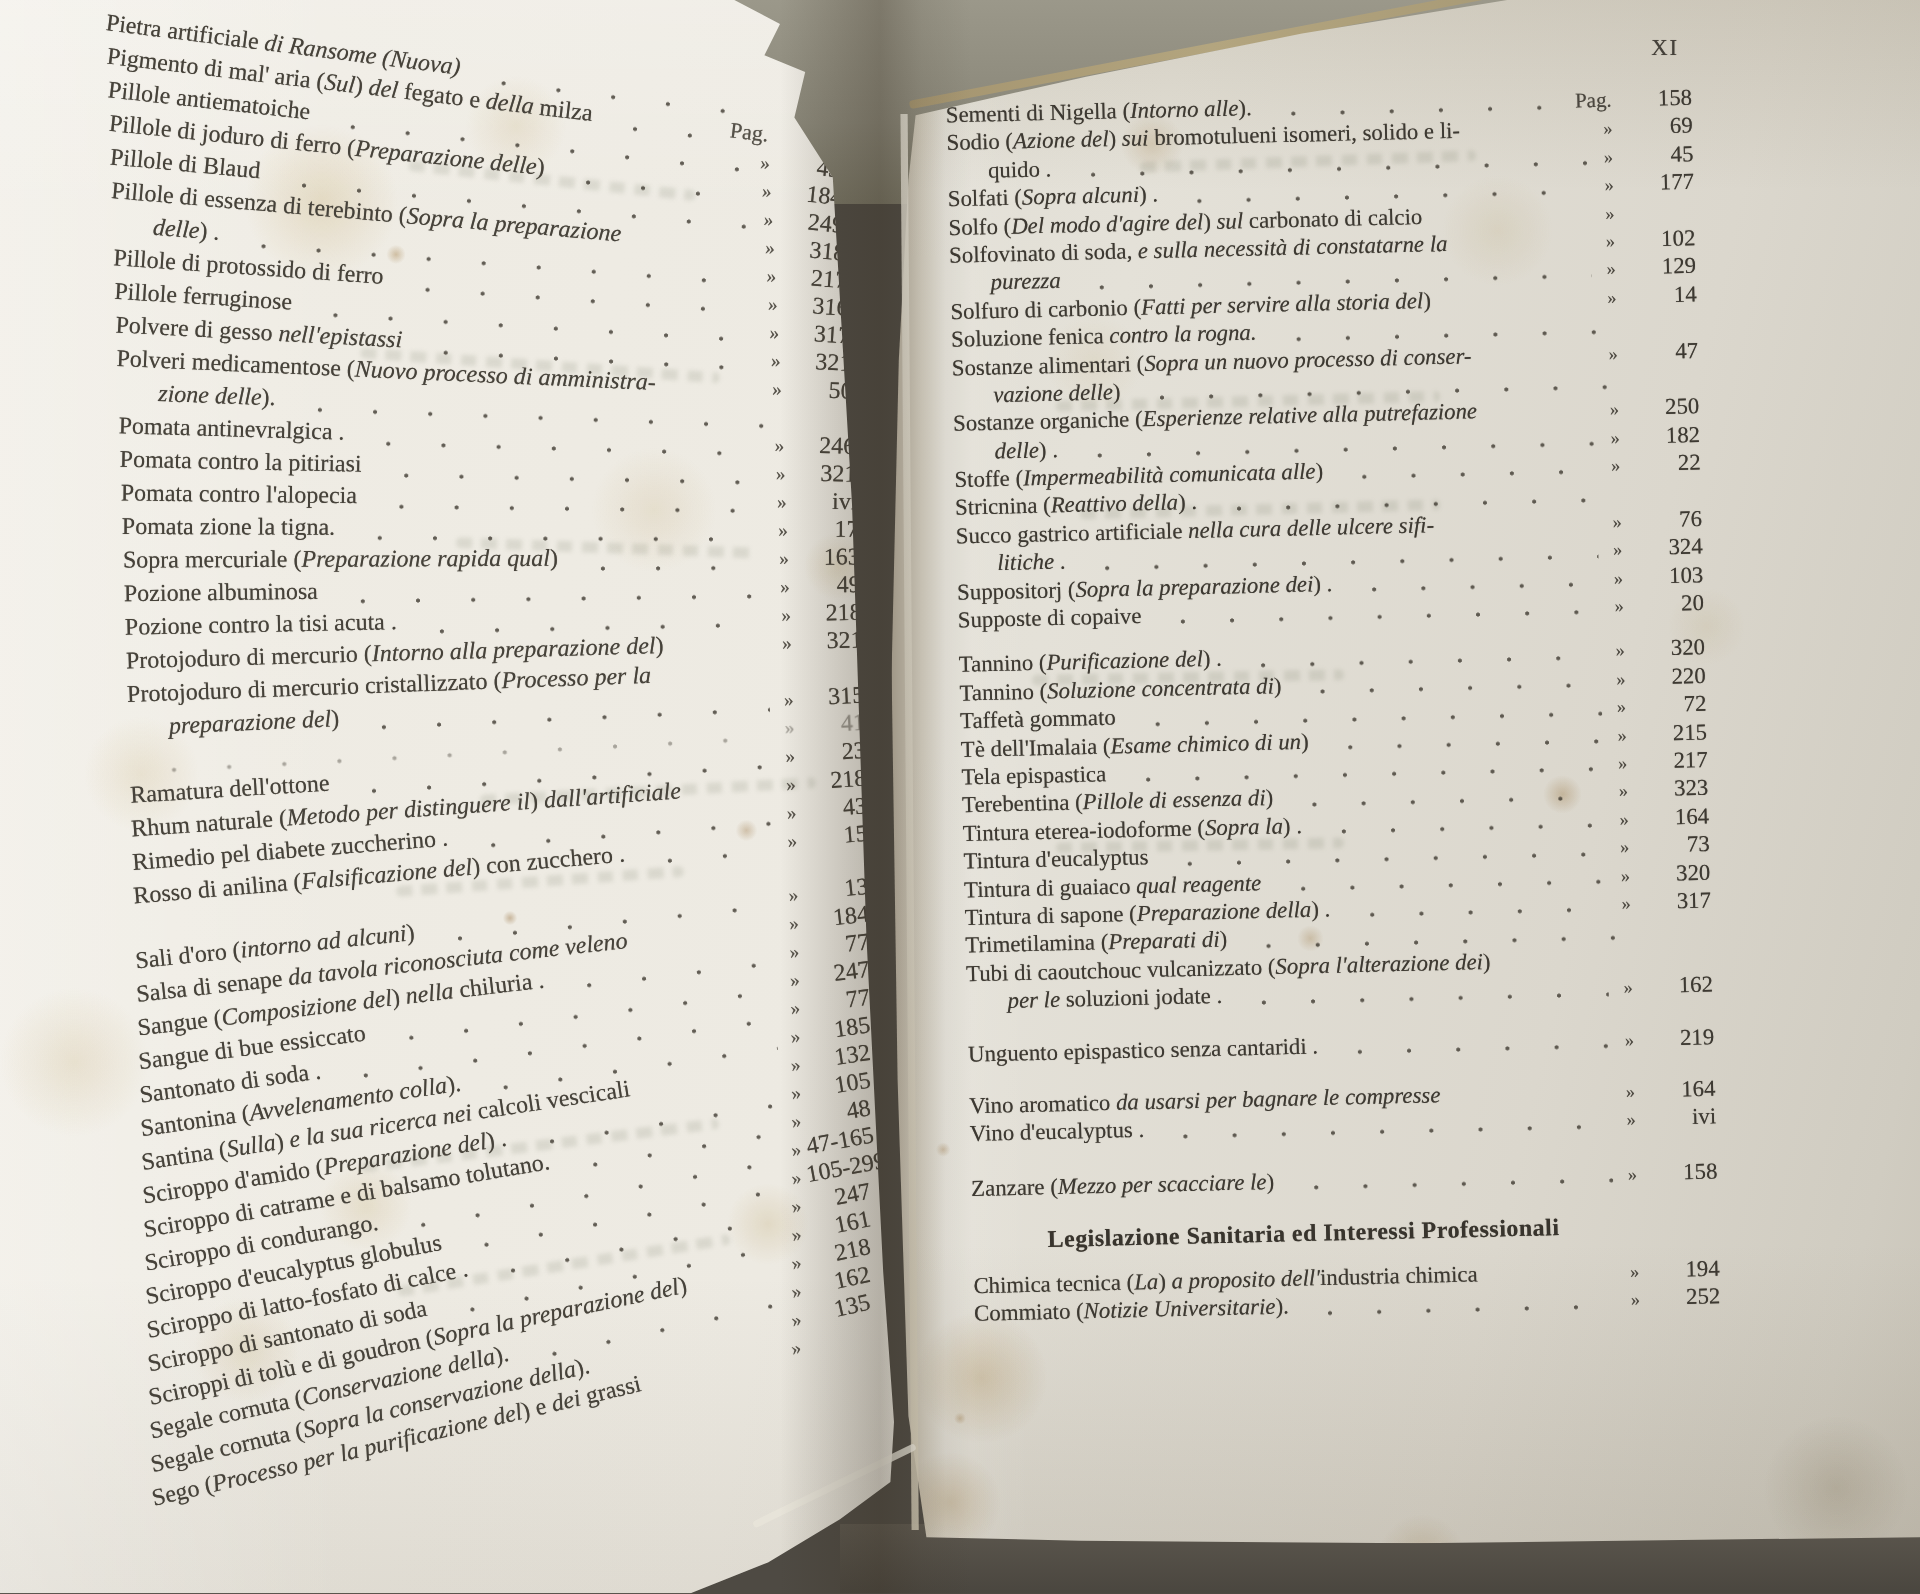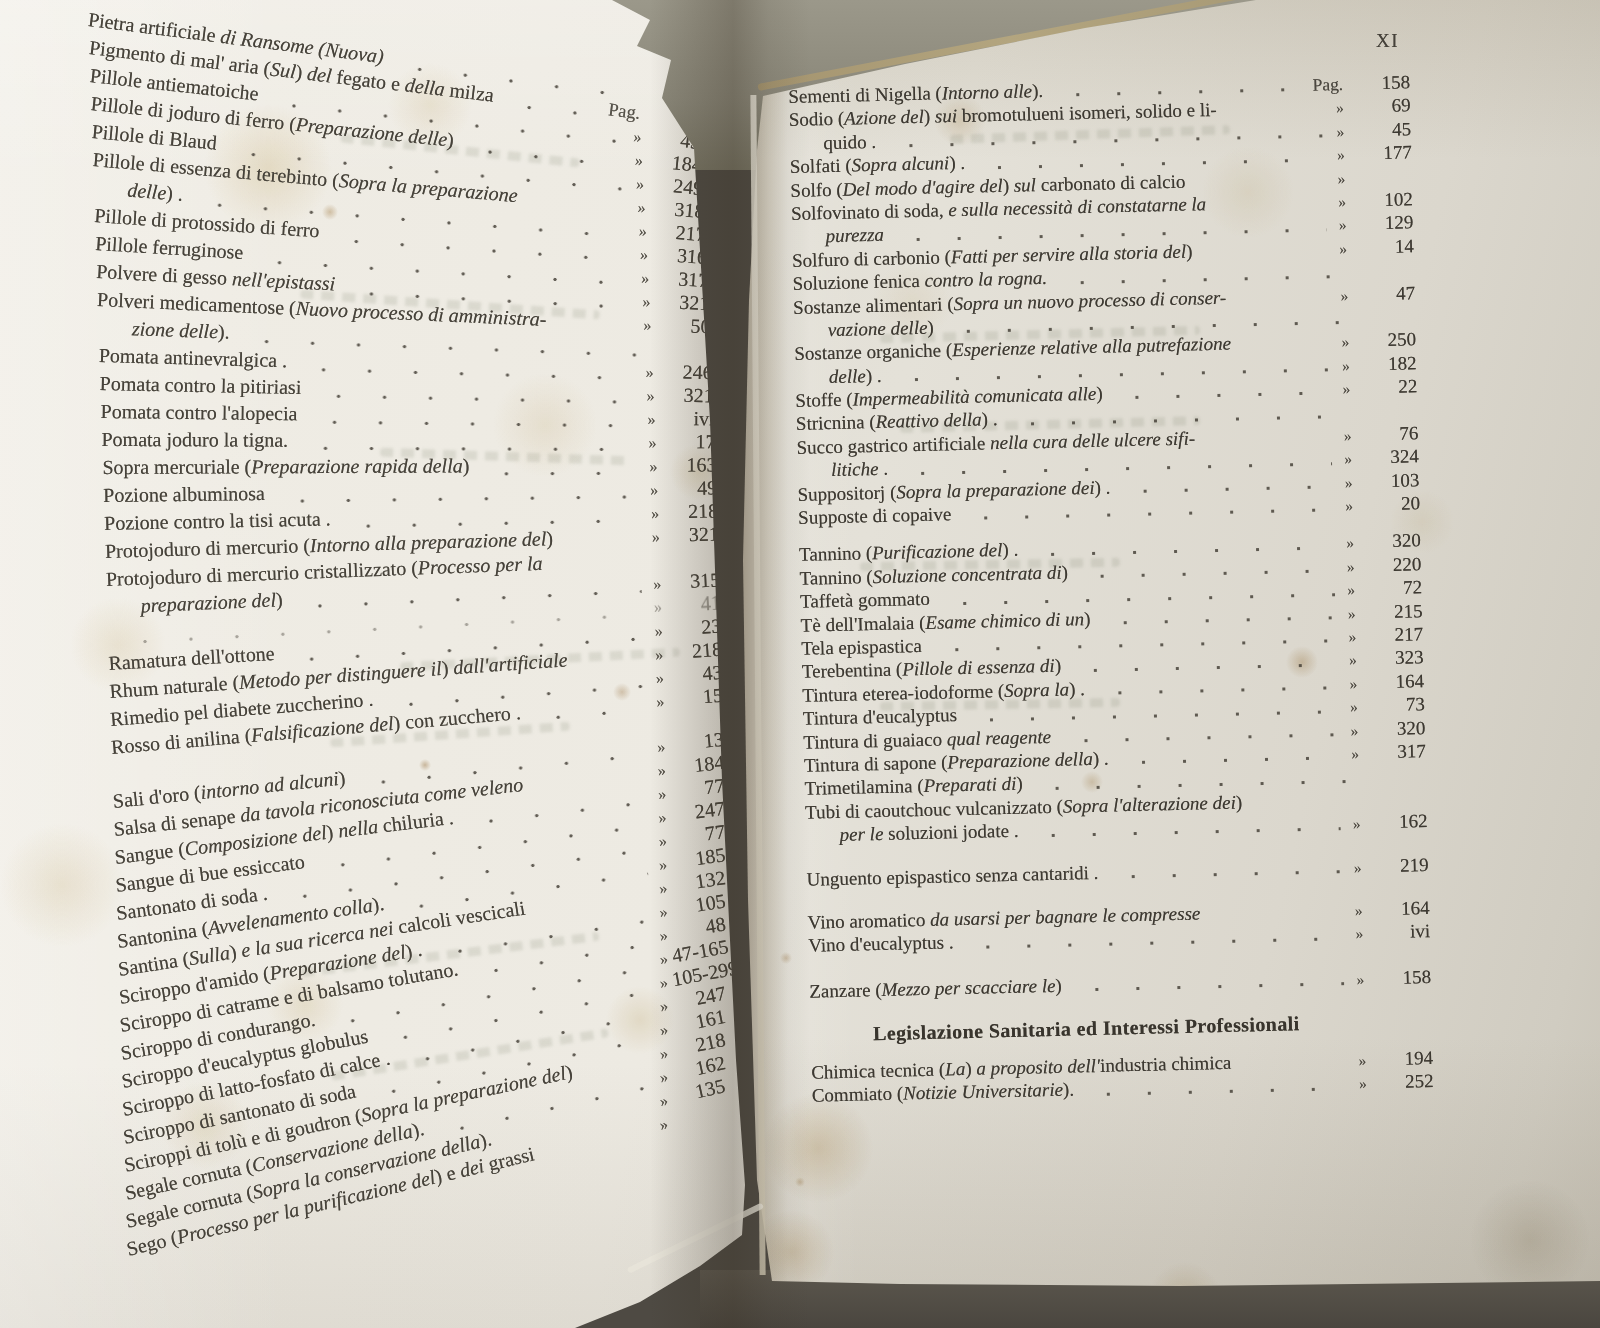--- a/index.html
+++ b/index.html
@@ -231,27 +231,27 @@
           <span class="mk">»</span>
           <span class="num">321</span>
         </div>
         <div class="row" style="transform: translateX(12.6px) rotate(0.69deg); transform-origin: 0px 50%;">
           <span class="txt"><span>Pomata contro l'alopecia</span></span>
           <span class="dots"></span>
           <span class="mk">»</span>
           <span class="num">ivi</span>
         </div>
         <div class="row" style="transform: translateX(13.5px) rotate(0.22deg); transform-origin: 0px 50%;">
-          <span class="txt"><span>Pomata joduro la tigna.</span></span>
+          <span class="txt"><span>Pomata zione la tigna.</span></span>
           <span class="dots"></span>
           <span class="mk">»</span>
           <span class="num">17</span>
         </div>
         <div class="row" style="transform: translateX(14.4px) rotate(-0.24deg); transform-origin: 0px 50%;">
-          <span class="txt"><span>Sopra mercuriale (</span><span class="it">Preparazione rapida della</span><span>)</span></span>
+          <span class="txt"><span>Sopra mercuriale (</span><span class="it">Preparazione rapida qual</span><span>)</span></span>
           <span class="dots"></span>
           <span class="mk">»</span>
           <span class="num">163</span>
         </div>
         <div class="row" style="transform: translateX(15.3px) rotate(-0.71deg); transform-origin: 0px 50%;">
           <span class="txt"><span>Pozione albuminosa</span></span>
           <span class="dots"></span>
           <span class="mk">»</span>
           <span class="num">49</span>
         </div>

